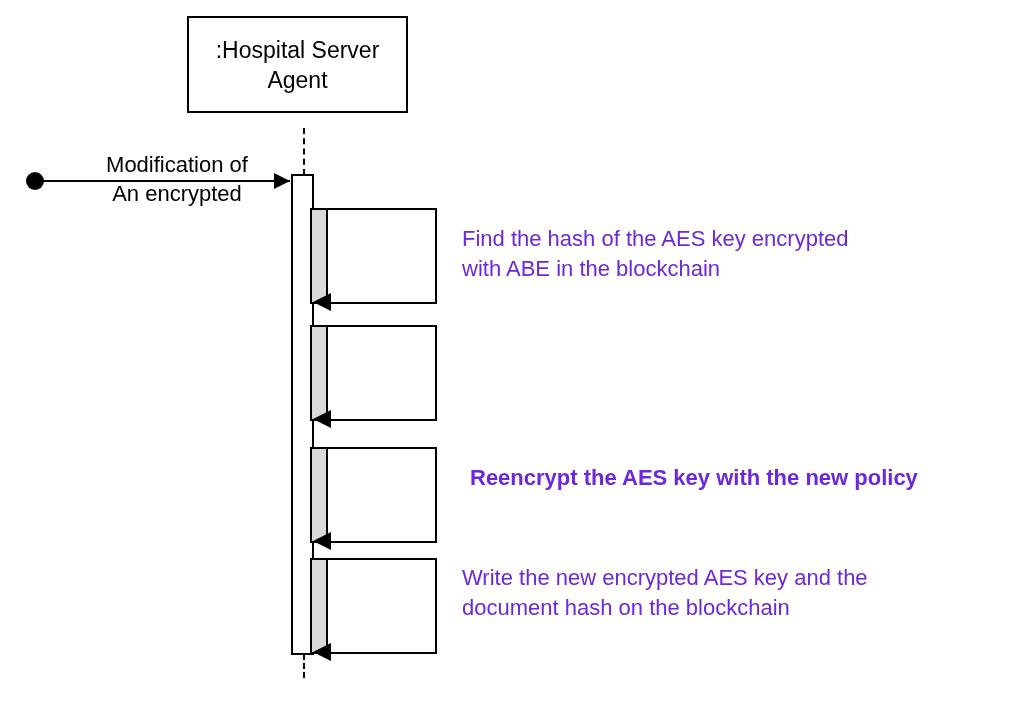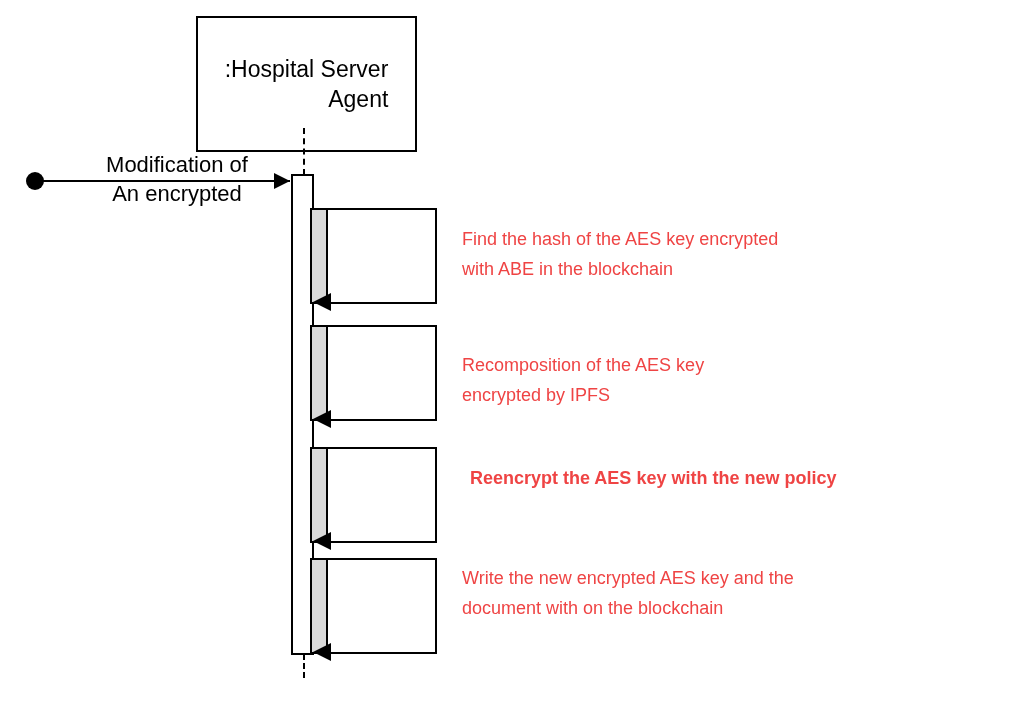--- a/index.html
+++ b/index.html
@@ -61,23 +61,23 @@
   .selfcall-activation {
     position: absolute;
     box-sizing: border-box;
     border: 2px solid #000000;
     background: #d9d9d9;
   }
 
   
   .message-label {
     position: absolute;
-    font-size: 18px;
+    font-size: 22px;
     line-height: 30px;
-    color: #ef4444;
+    color: #6d28d9;
     white-space: pre-line;
   }
 
   
   .start-circle {
     position: absolute;
     border-radius: 50%;
     background: #000000;
   }
 
@@ -114,21 +114,21 @@
     color: #000000;
     text-align: center;
     white-space: pre-line;
   }
 </style>
 </head>
 <body>
 
 <div id="diagram-root">
 
-  <div class="lifeline-box" style="left:196px; top:16px; width:221px; height:136px;text-align:right;">
+  <div class="lifeline-box" style="left:187px; top:16px; width:221px; height:97px;">
     <div class="lifeline-box-label">:Hospital Server
 Agent</div>
   </div>
 
   <div class="lifeline-dash" style="left:303px; top:128px; height:47px;"></div>
 
   <div class="lifeline-dash" style="left:303px; top:654px; height:24px;"></div>
 
   <div class="start-circle" style="left:26px; top:172px; width:18px; height:18px;"></div>
 
@@ -142,27 +142,25 @@
 
   <div class="selfcall-box" style="left:310px; top:208px; width:127px; height:96px;"></div>
   <div class="selfcall-activation" style="left:310px; top:208px; width:18px; height:96px;"></div>
   <div class="arrow-left" style="left:313px; top:293px;"></div>
   <div class="message-label" style="left:462px; top:224px; width:520px;">Find the hash of the AES key encrypted
 with ABE in the blockchain</div>
 
   <div class="selfcall-box" style="left:310px; top:325px; width:127px; height:96px;"></div>
   <div class="selfcall-activation" style="left:310px; top:325px; width:18px; height:96px;"></div>
   <div class="arrow-left" style="left:313px; top:410px;"></div>
-  <div class="message-label" style="left:462px; top:350px; width:520px;">Recomposition of the AES key
-encrypted by IPFS</div>
 
   <div class="selfcall-box" style="left:310px; top:447px; width:127px; height:96px;"></div>
   <div class="selfcall-activation" style="left:310px; top:447px; width:18px; height:96px;"></div>
   <div class="arrow-left" style="left:313px; top:532px;"></div>
   <div class="message-label" style="left:470px; top:463px; width:530px;font-weight:bold;">Reencrypt the AES key with the new policy</div>
 
   <div class="selfcall-box" style="left:310px; top:558px; width:127px; height:96px;"></div>
   <div class="selfcall-activation" style="left:310px; top:558px; width:18px; height:96px;"></div>
   <div class="arrow-left" style="left:313px; top:643px;"></div>
   <div class="message-label" style="left:462px; top:563px; width:520px;">Write the new encrypted AES key and the
-document with on the blockchain</div>
+document hash on the blockchain</div>
 
 </div>
 
 </body></html>

